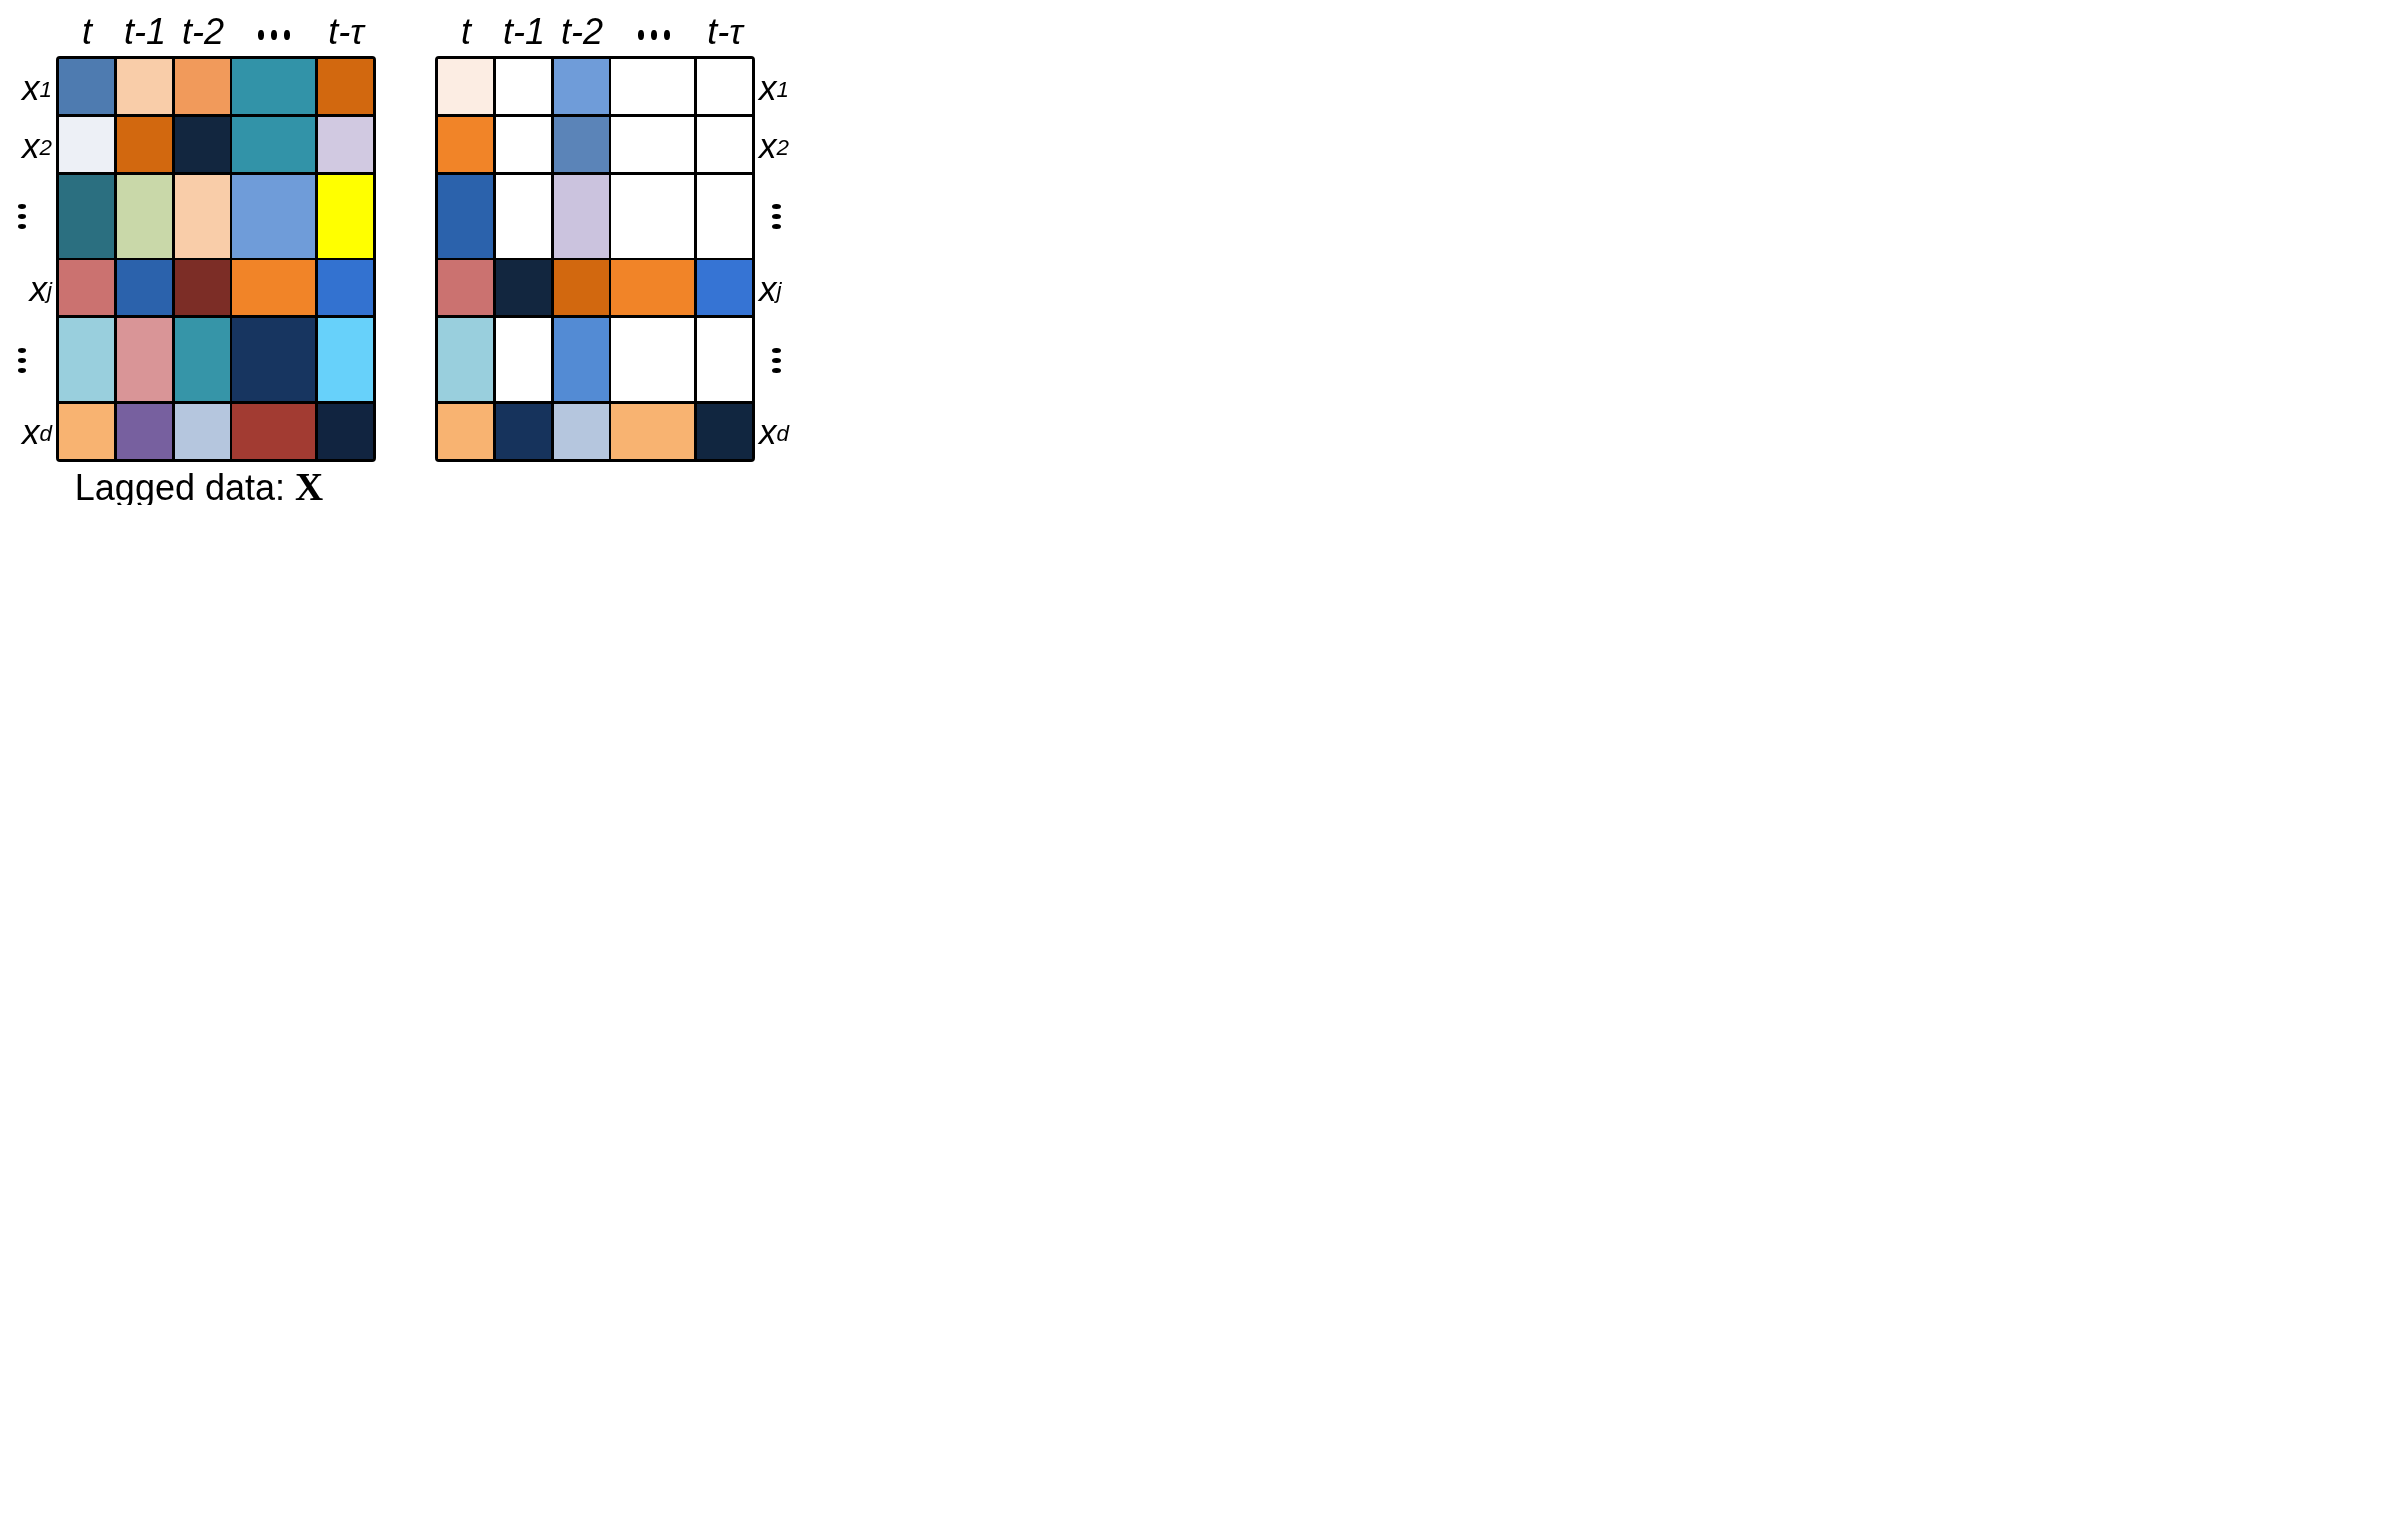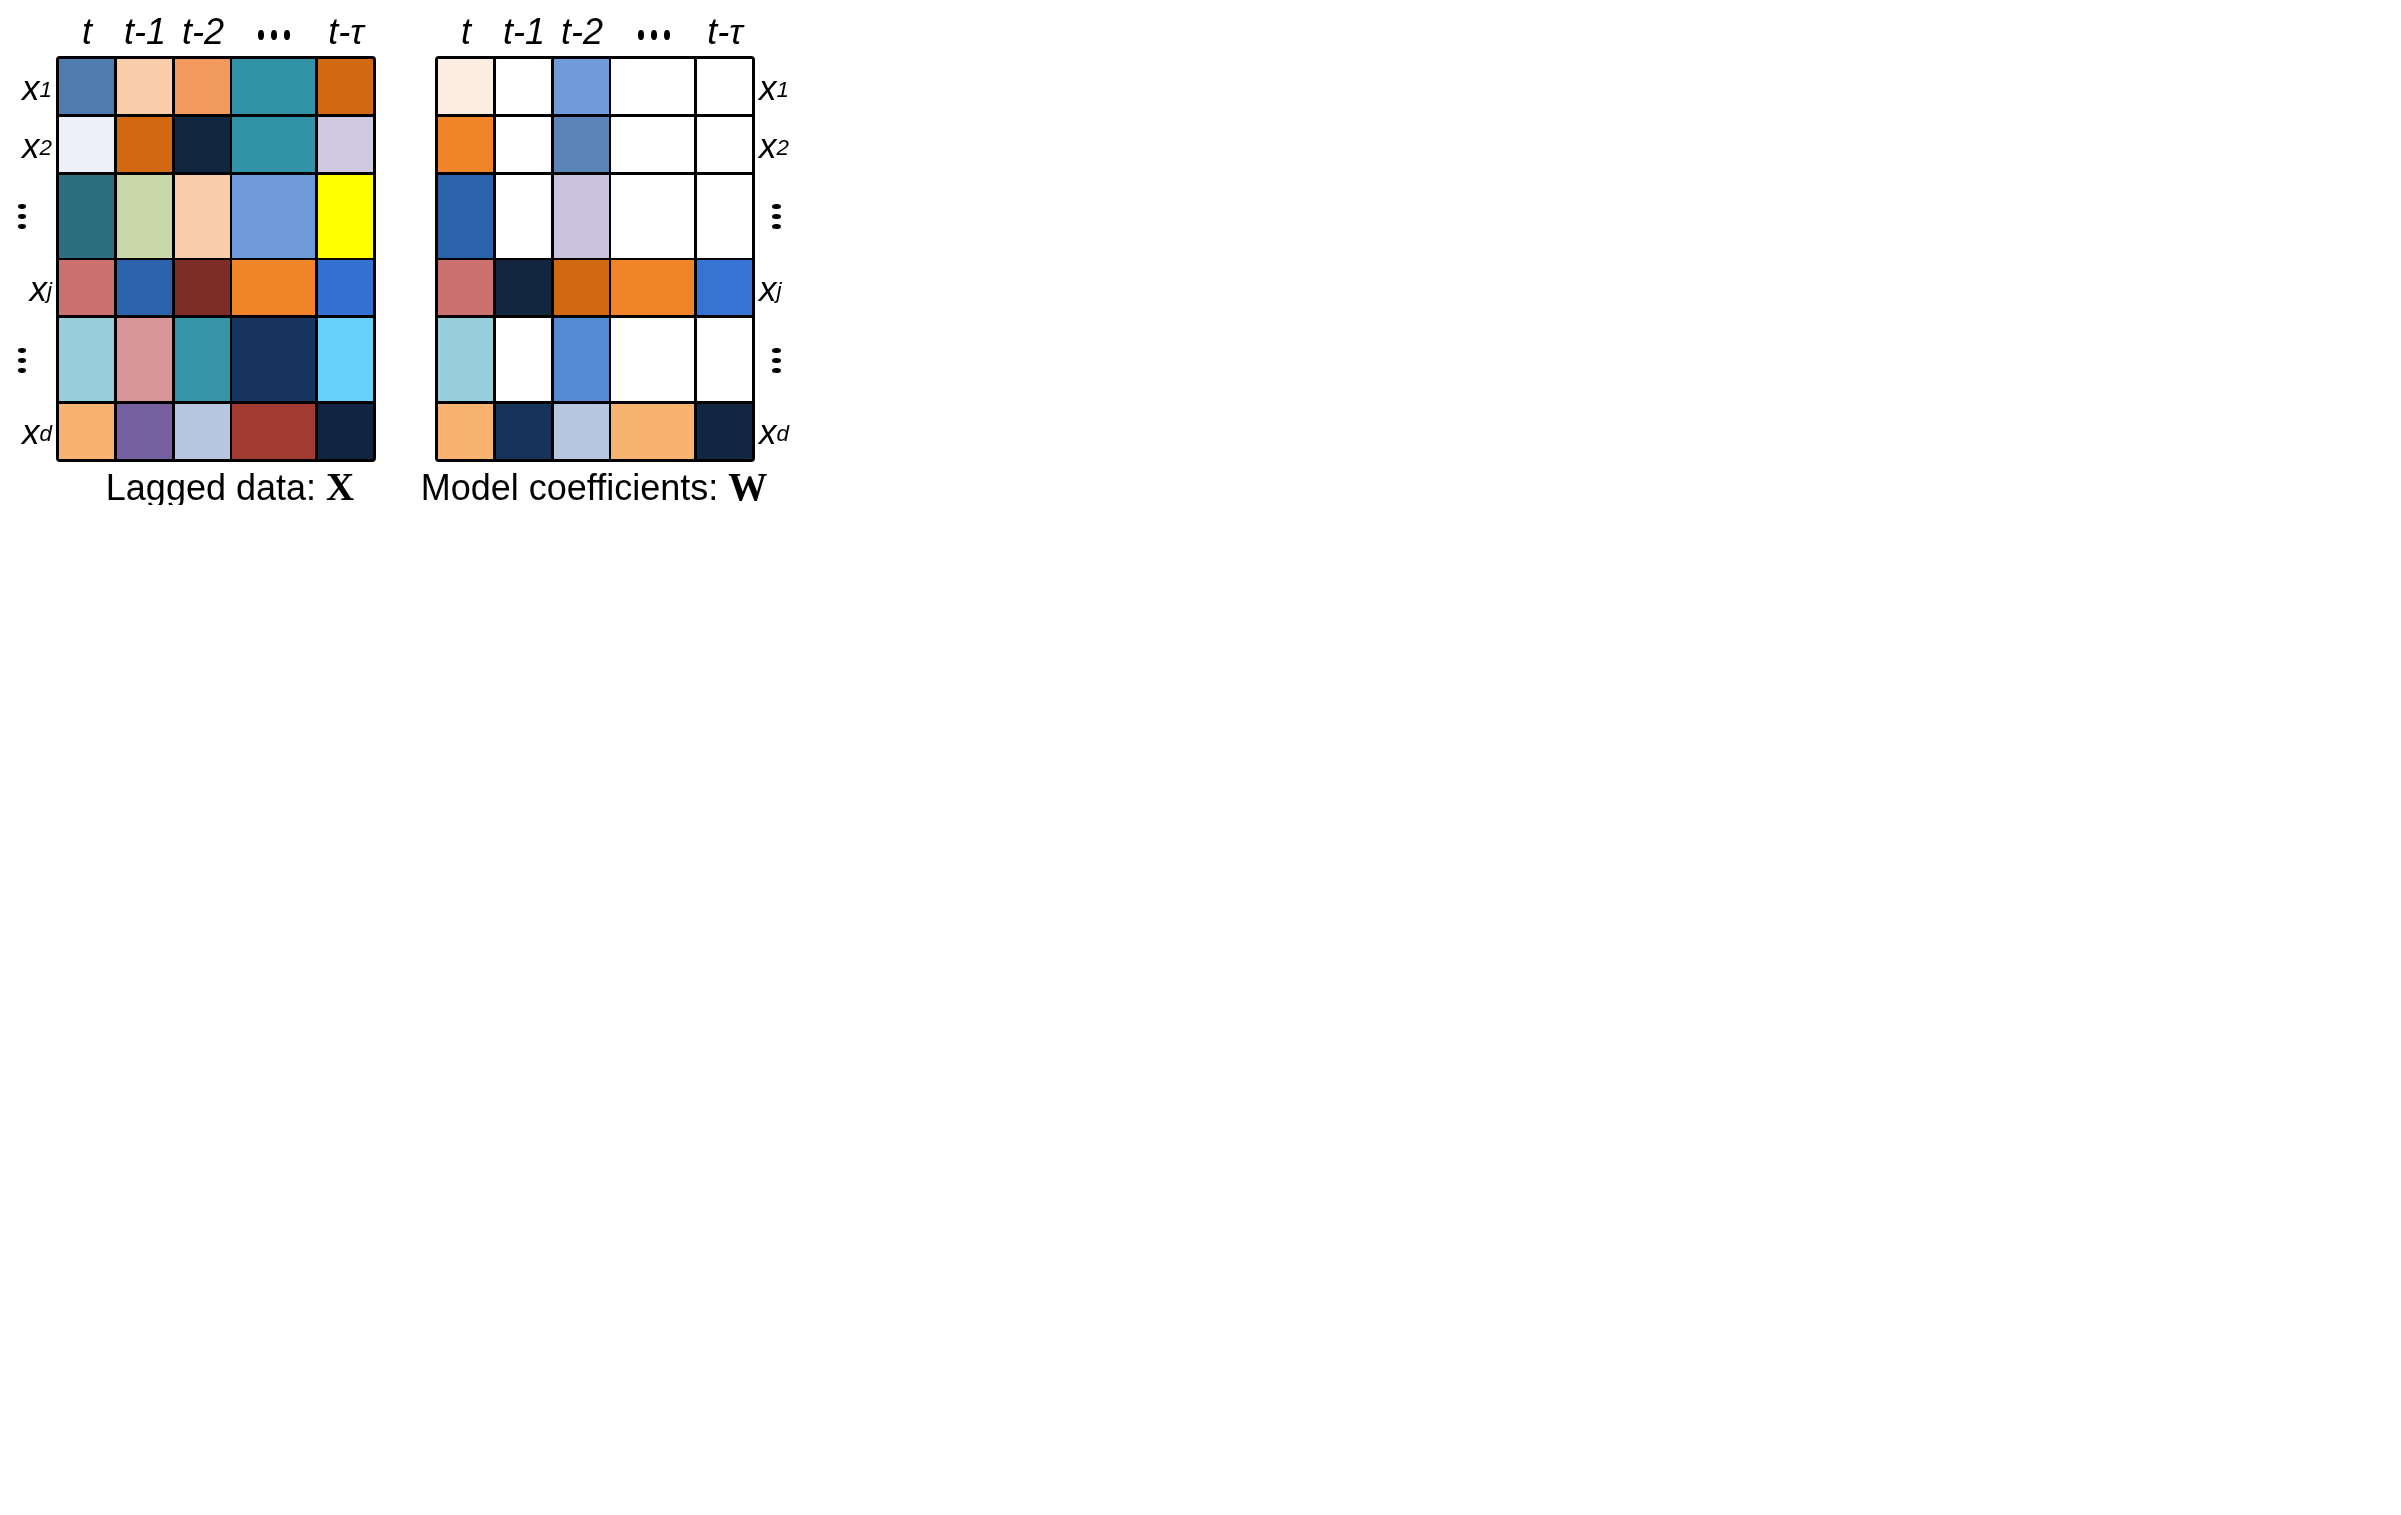--- a/index.html
+++ b/index.html
@@ -53,21 +53,21 @@
     text-align:center;
     font-size:36px;
     color:#000;
     white-space:nowrap;
   }
   .caption .sym{
     font-family:"Liberation Serif", serif;
     font-weight:bold;
     font-size:39px;
   }
-  .caption.left{left:47px;width:366px;}
+  .caption.left{left:16px;width:366px;}
   .caption.right{left:388px;width:412px;}
 </style>
 </head>
 <body>
 
 <div class="page">
 
   <div id="headers-x">
       <div class="hdr" style="left: 39px;">t</div>
       <div class="hdr" style="left: 97px;">t-1</div>
@@ -219,16 +219,15 @@
           <i></i>
         </span>
       </div>
       <div class="rowlabel right" style="top: 408px;">
         <span>x</span>
         <sub>d</sub>
       </div>
     </div>
 
   <div class="caption left"><span>Lagged data: </span><span class="sym">X</span></div>
-  <div class="caption right"><span>Model coefficients: </span><span class="sym">W</span></div>
 
 </div>
 
 
 </body></html>

